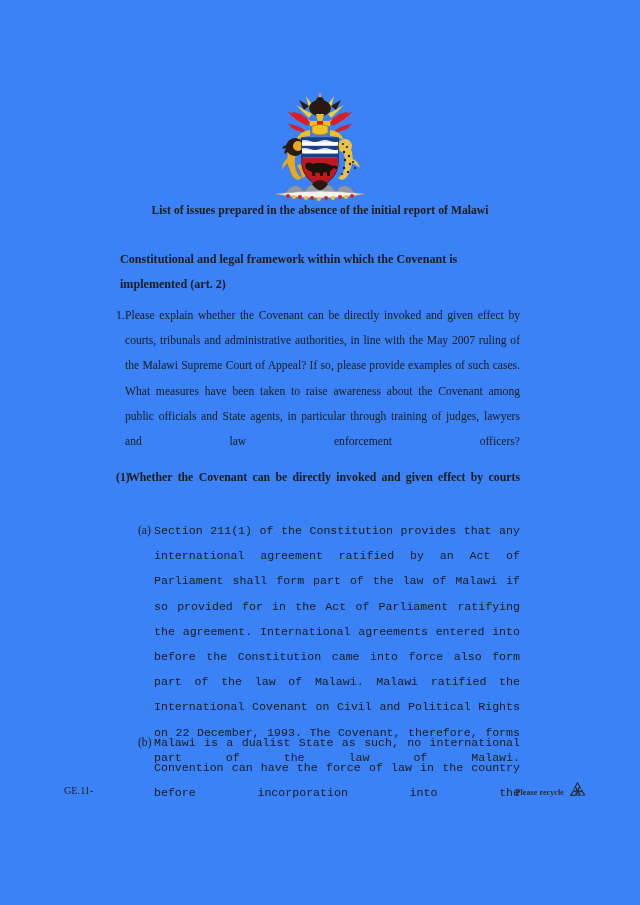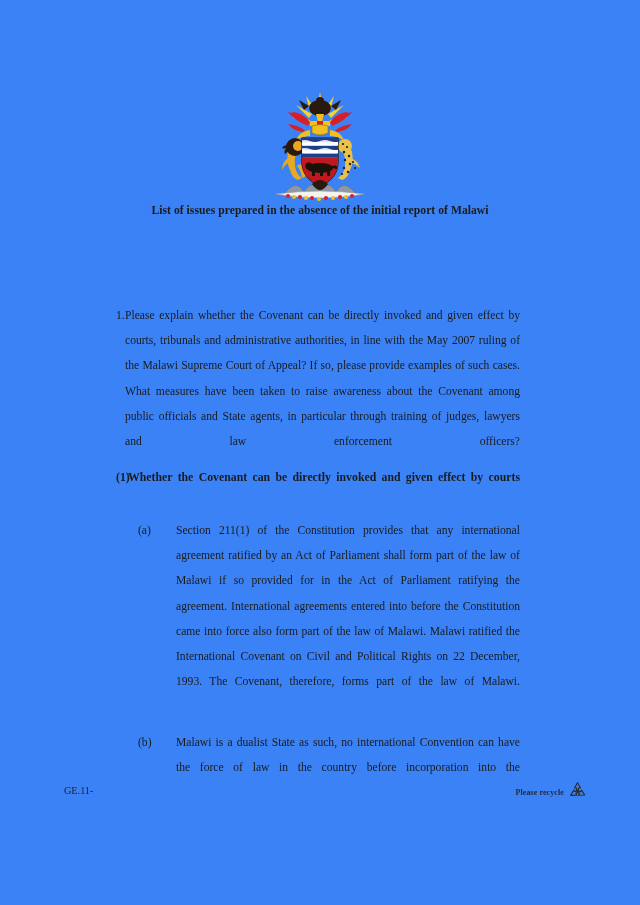--- a/index.html
+++ b/index.html
@@ -124,22 +124,23 @@
     text-align: justify;
   }
   .item .it-label {
     position: absolute;
     left: 0;
     top: 0;
     width: 34px;
   }
   .item .it-text {
     display: block;
-    margin-left: 38px;
-    text-align: justify;
+    margin-left: 16px;
+    text-align: justify;
+    font-family: Liberation Mono, monospace;
   }
   .item .it-text:after {
     content: "";
     display: inline-block;
     width: 100%;
   }
   #item-a { top: 518px; }
   #item-b { top: 730px; }
 
   
@@ -298,20 +299,21 @@
               <circle cx="79" cy="112" r="2"></circle>
             <circle cx="92" cy="111" r="2"></circle>
           </g>
         </g>
       </svg>
     </div>
   </div>
 
   <div class="doc-title">List of issues prepared in the absence of the initial report of Malawi</div>
 
+  <div class="section-heading">Constitutional and legal framework within which the Covenant is implemented (art. 2)</div>
 
   <div class="q-block">
     <span class="q-num">1.</span>
     <span class="q-text">Please explain whether the Covenant can be directly invoked and given effect by courts, tribunals and administrative authorities, in line with the May 2007 ruling of the Malawi Supreme Court of Appeal? If so, please provide examples of such cases. What measures have been taken to raise awareness about the Covenant among public officials and State agents, in particular through training of judges, lawyers and law enforcement officers?</span>
   </div>
 
   <div class="sub-heading">
     <span class="sh-num">(1)</span>
     <span class="sh-text">Whether the Covenant can be directly invoked and given effect by courts</span>
   </div>

